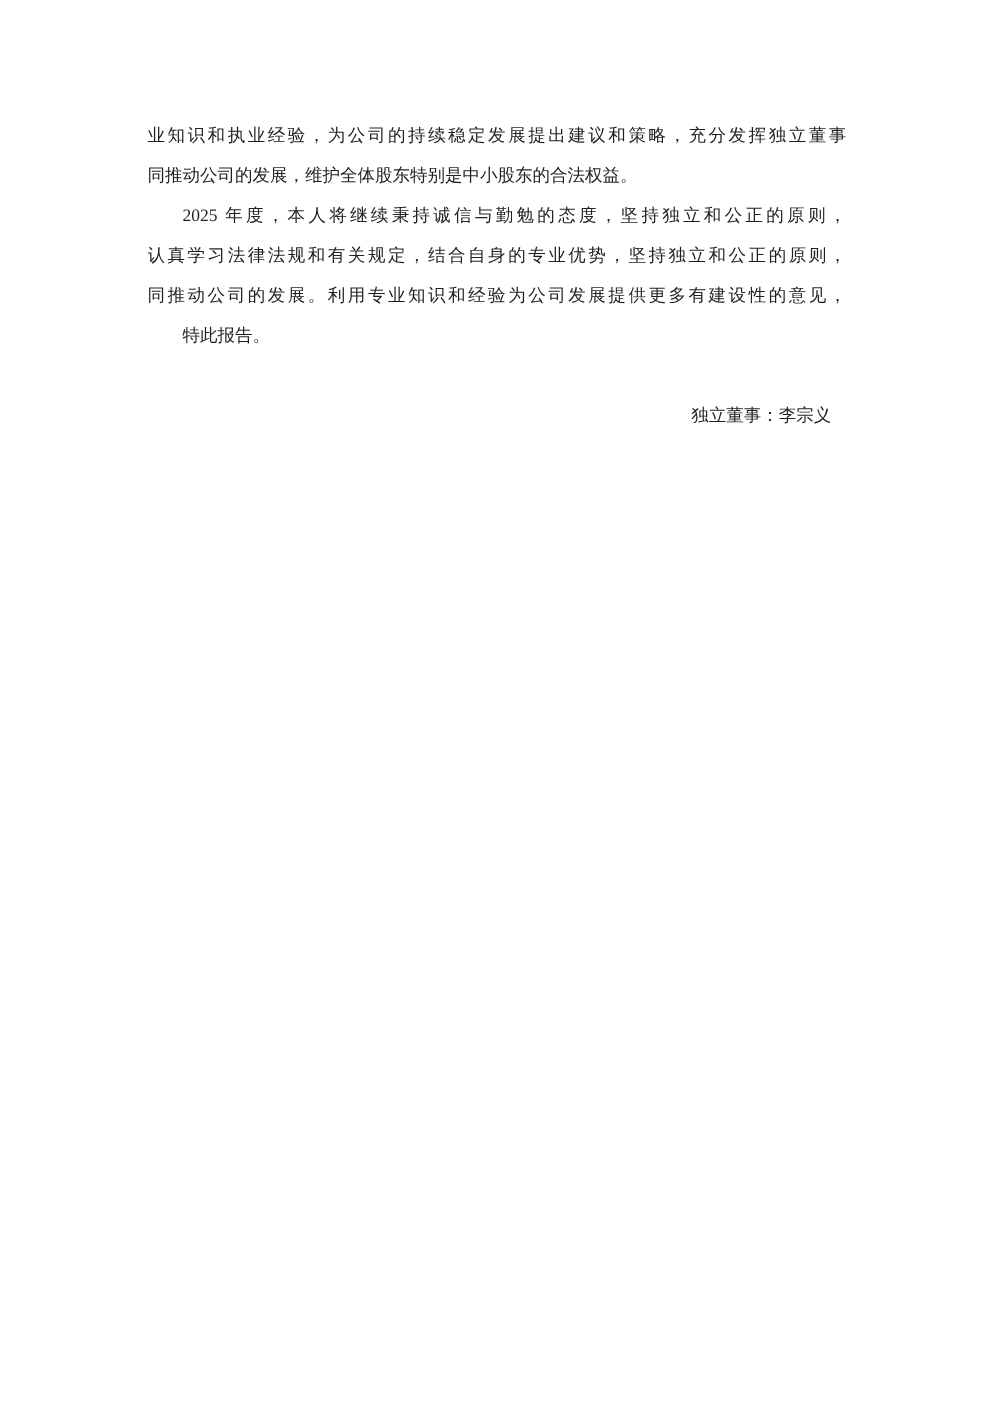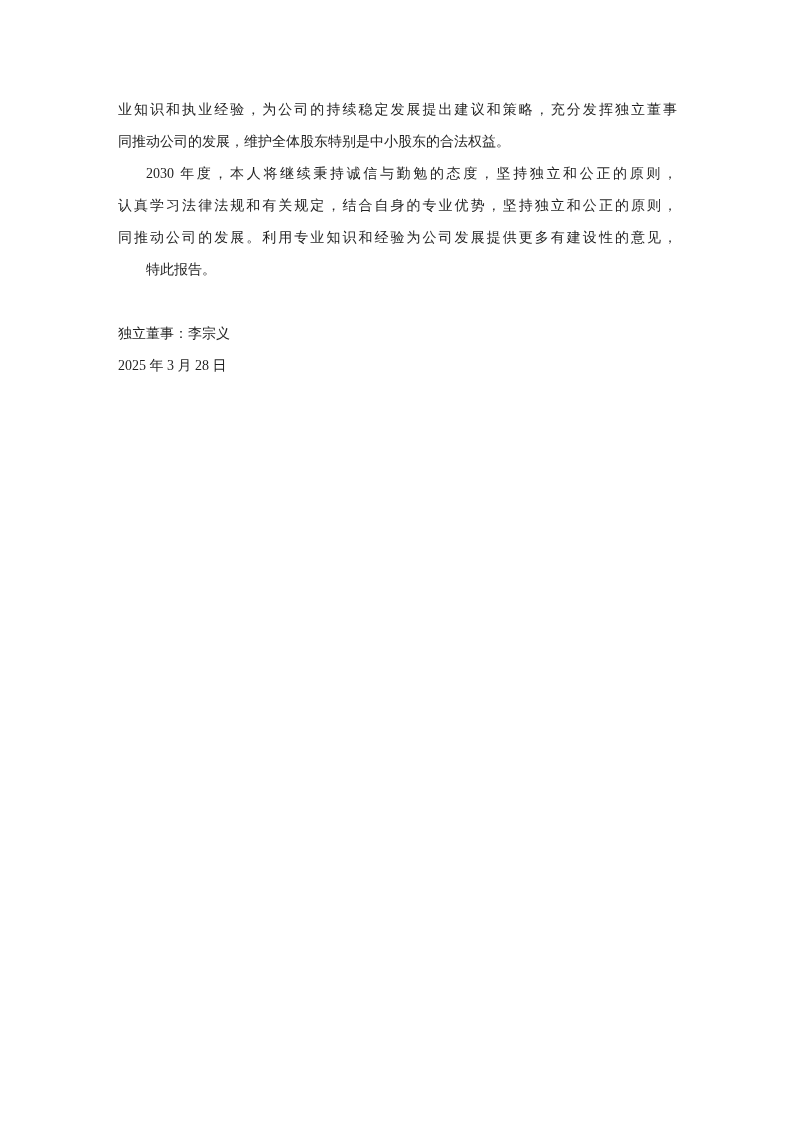--- a/index.html
+++ b/index.html
@@ -43,41 +43,40 @@
   }
   .line.indent {
     text-indent: 2em;
   }
   .signature {
     margin-top: 32px;
     text-align: right;
     padding-right: 12px;
   }
   .signature .line {
-    text-align: left;
+    text-align: right;
     white-space: nowrap;
   }
 </style>
 </head>
 <body>
 
 <div class="page">
   <div class="content">
     <div id="paragraphs">
         <div class="para">
           <div class="line jl">业知识和执业经验，为公司的持续稳定发展提出建议和策略，充分发挥独立董事</div>
           <div class="line">同推动公司的发展，维护全体股东特别是中小股东的合法权益。</div>
         </div>
         <div class="para">
-          <div class="line jl indent">2030 年度，本人将继续秉持诚信与勤勉的态度，坚持独立和公正的原则，</div>
+          <div class="line jl indent">2025 年度，本人将继续秉持诚信与勤勉的态度，坚持独立和公正的原则，</div>
           <div class="line jl">认真学习法律法规和有关规定，结合自身的专业优势，坚持独立和公正的原则，</div>
           <div class="line jl">同推动公司的发展。利用专业知识和经验为公司发展提供更多有建设性的意见，</div>
         </div>
         <div class="para">
           <div class="line indent">特此报告。</div>
         </div>
       </div>
     <div class="signature">
       <div class="line">独立董事：李宗义</div>
-      <div class="line">2025 年 3 月 28 日</div>
     </div>
   </div>
 </div>
 
 </body></html>

